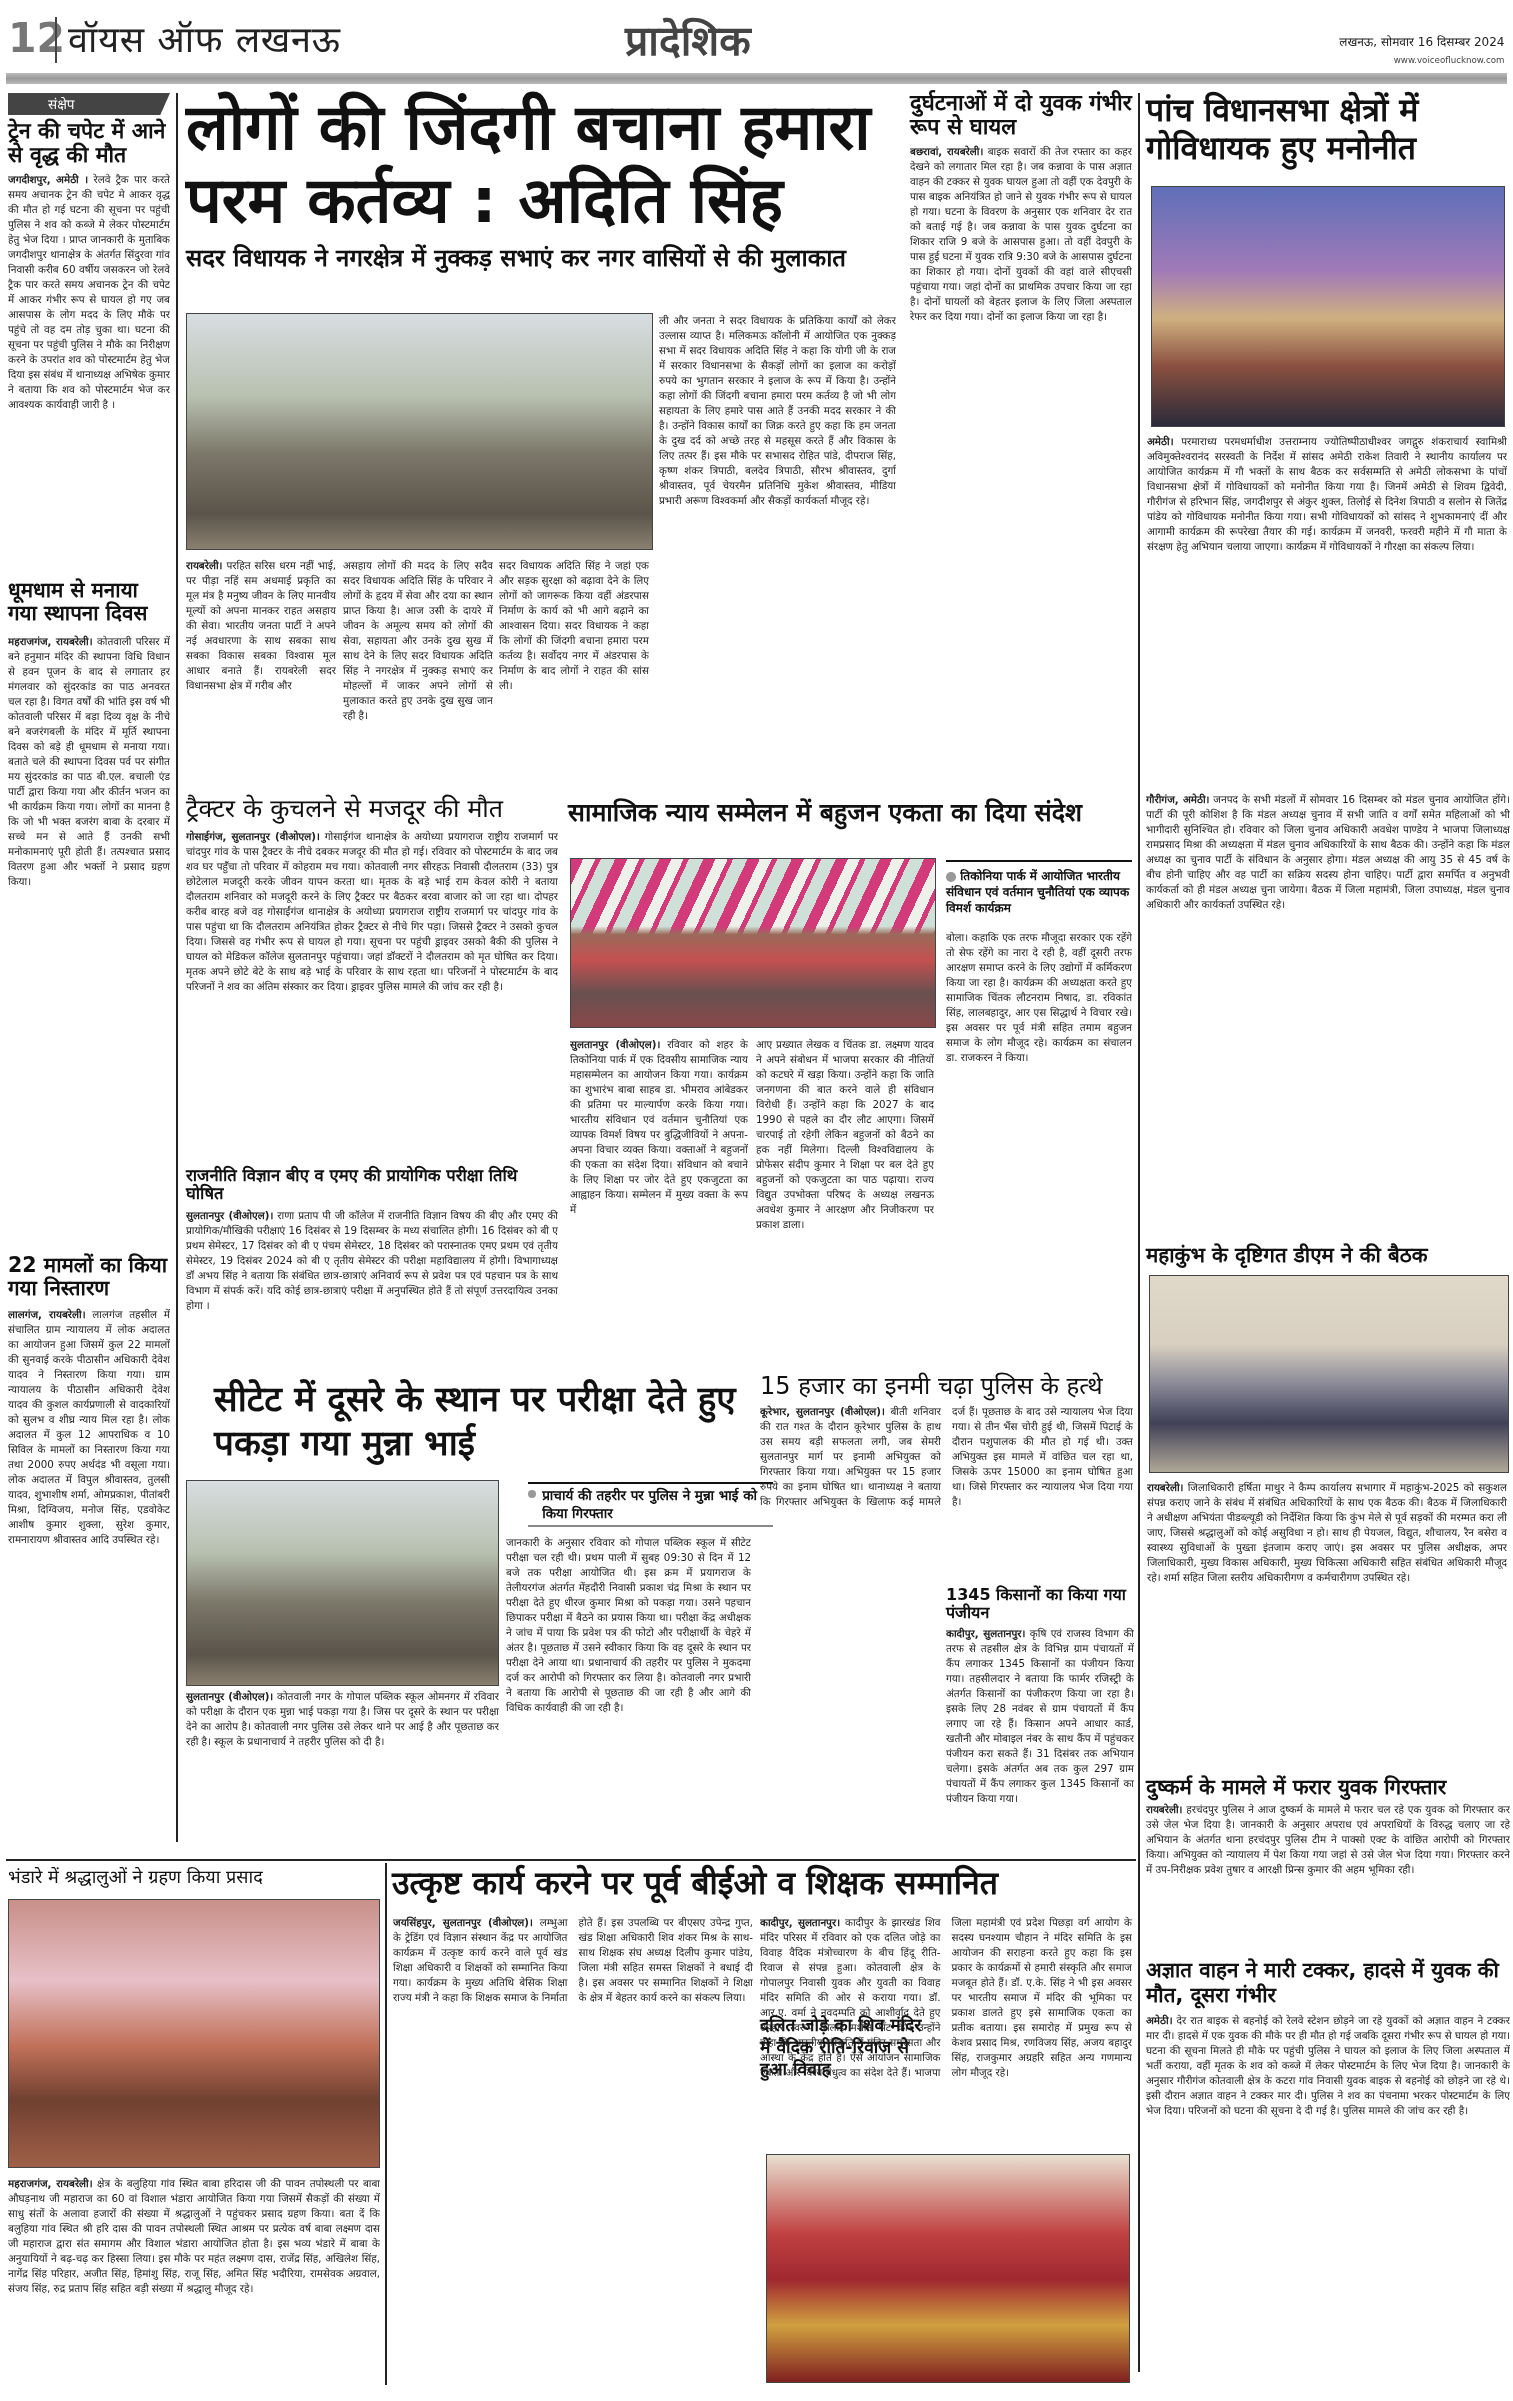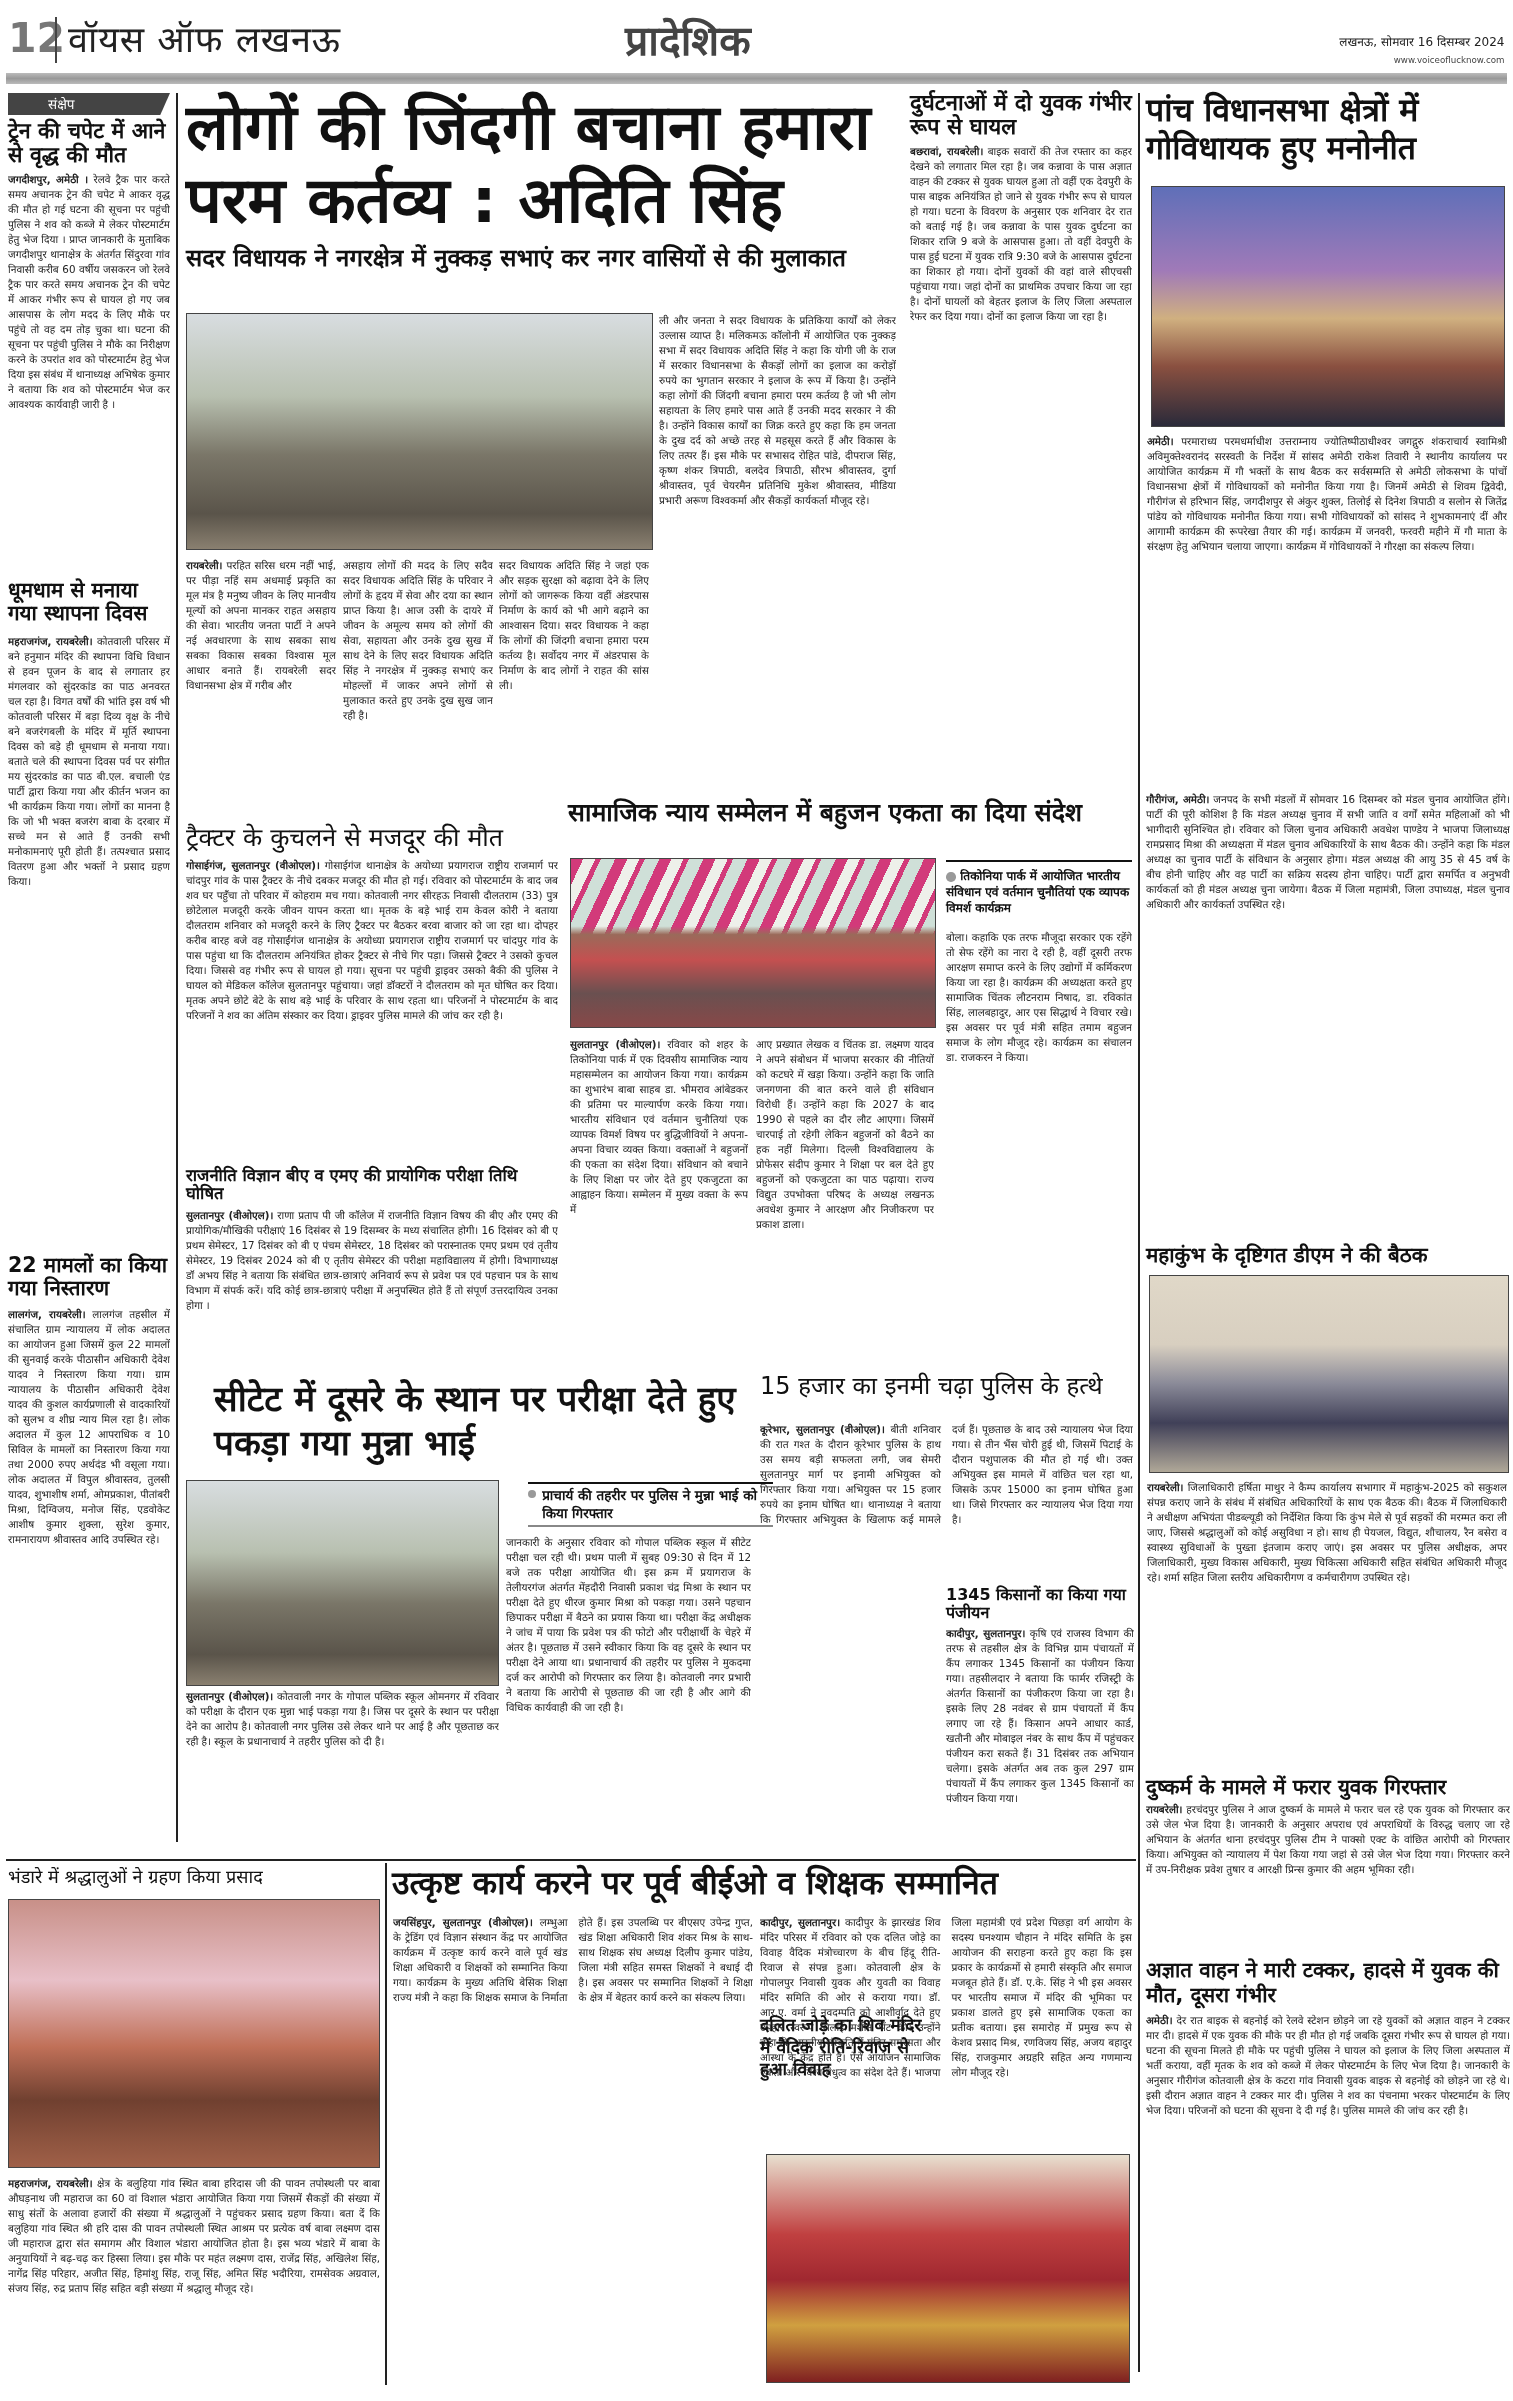--- a/index.html
+++ b/index.html
@@ -98,21 +98,21 @@
 <div class="abs" style="left:1146px;top:91px;width:364px;">
   <h2 style="font-size:32px;line-height:38px;">पांच विधानसभा क्षेत्रों में गोविधायक हुए मनोनीत</h2>
 </div>
 <div class="abs photo ph-stage" style="left:1151px;top:186px;width:354px;height:241px;"></div>
 <div class="abs body-text" style="left:1147px;top:434px;width:360px;height:336px;">
   <span class="lead-bold">अमेठी।</span>
   <span>परमाराध्य परमधर्माधीश उत्तराम्नाय ज्योतिष्पीठाधीश्वर जगद्गुरु शंकराचार्य स्वामिश्री अविमुक्तेश्वरानंद सरस्वती के निर्देश में सांसद अमेठी राकेश तिवारी ने स्थानीय कार्यालय पर आयोजित कार्यक्रम में गौ भक्तों के साथ बैठक कर सर्वसम्मति से अमेठी लोकसभा के पांचों विधानसभा क्षेत्रों में गोविधायकों को मनोनीत किया गया है। जिनमें अमेठी से शिवम द्विवेदी, गौरीगंज से हरिभान सिंह, जगदीशपुर से अंकुर शुक्ल, तिलोई से दिनेश त्रिपाठी व सलोन से जितेंद्र पांडेय को गोविधायक मनोनीत किया गया। सभी गोविधायकों को सांसद ने शुभकामनाएं दीं और आगामी कार्यक्रम की रूपरेखा तैयार की गई। कार्यक्रम में जनवरी, फरवरी महीने में गौ माता के संरक्षण हेतु अभियान चलाया जाएगा। कार्यक्रम में गोविधायकों ने गौरक्षा का संकल्प लिया।</span>
 </div>
 
 <div class="abs" style="left:186px;top:795px;width:372px;">
-  <h2 style="font-size:25px;font-weight:normal;margin-top:29px;">ट्रैक्टर के कुचलने से मजदूर की मौत</h2>
+  <h2 style="font-size:25px;font-weight:normal;">ट्रैक्टर के कुचलने से मजदूर की मौत</h2>
   <div class="body-text" style="height:328px;margin-top:6.3px;">
     <span class="lead-bold">गोसाईगंज, सुलतानपुर (वीओएल)।</span>
     <span>गोसाईगंज थानाक्षेत्र के अयोध्या प्रयागराज राष्ट्रीय राजमार्ग पर चांदपुर गांव के पास ट्रैक्टर के नीचे दबकर मजदूर की मौत हो गई। रविवार को पोस्टमार्टम के बाद जब शव घर पहुँचा तो परिवार में कोहराम मच गया। कोतवाली नगर सीरहऊ निवासी दौलतराम (33) पुत्र छोटेलाल मजदूरी करके जीवन यापन करता था। मृतक के बड़े भाई राम केवल कोरी ने बताया दौलतराम शनिवार को मजदूरी करने के लिए ट्रैक्टर पर बैठकर बरवा बाजार को जा रहा था। दोपहर करीब बारह बजे वह गोसाईंगंज थानाक्षेत्र के अयोध्या प्रयागराज राष्ट्रीय राजमार्ग पर चांदपुर गांव के पास पहुंचा था कि दौलतराम अनियंत्रित होकर ट्रैक्टर से नीचे गिर पड़ा। जिससे ट्रैक्टर ने उसको कुचल दिया। जिससे वह गंभीर रूप से घायल हो गया। सूचना पर पहुंची ड्राइवर उसको बैकी की पुलिस ने घायल को मेडिकल कॉलेज सुलतानपुर पहुंचाया। जहां डॉक्टरों ने दौलतराम को मृत घोषित कर दिया। मृतक अपने छोटे बेटे के साथ बड़े भाई के परिवार के साथ रहता था। परिजनों ने पोस्टमार्टम के बाद परिजनों ने शव का अंतिम संस्कार कर दिया। ड्राइवर पुलिस मामले की जांच कर रही है।</span>
   </div>
 </div>
 
 <div class="abs" style="left:186px;top:1167px;width:372px;">
   <h2 style="font-size:16.6px;">राजनीति विज्ञान बीए व एमए की प्रायोगिक परीक्षा तिथि घोषित</h2>
   <div class="body-text" style="height:119px;margin-top:4.7px;">
     <span class="lead-bold">सुलतानपुर (वीओएल)।</span>
@@ -177,21 +177,21 @@
   <span>प्राचार्य की तहरीर पर पुलिस ने मुन्ना भाई को किया गिरफ्तार</span>
 </div>
 <div class="abs body-text" style="left:186px;top:1689px;width:313px;height:79px;">
   <span class="caption-b">सुलतानपुर (वीओएल)।</span>
   <span>कोतवाली नगर के गोपाल पब्लिक स्कूल ओमनगर में रविवार को परीक्षा के दौरान एक मुन्ना भाई पकड़ा गया है। जिस पर दूसरे के स्थान पर परीक्षा देने का आरोप है। कोतवाली नगर पुलिस उसे लेकर थाने पर आई है और पूछताछ कर रही है। स्कूल के प्रधानाचार्य ने तहरीर पुलिस को दी है।</span>
 </div>
 <div class="abs body-text" style="left:506px;top:1535px;width:245px;height:233px;">जानकारी के अनुसार रविवार को गोपाल पब्लिक स्कूल में सीटेट परीक्षा चल रही थी। प्रथम पाली में सुबह 09:30 से दिन में 12 बजे तक परीक्षा आयोजित थी। इस क्रम में प्रयागराज के तेलीयरगंज अंतर्गत मेंहदौरी निवासी प्रकाश चंद्र मिश्रा के स्थान पर परीक्षा देते हुए धीरज कुमार मिश्रा को पकड़ा गया। उसने पहचान छिपाकर परीक्षा में बैठने का प्रयास किया था। परीक्षा केंद्र अधीक्षक ने जांच में पाया कि प्रवेश पत्र की फोटो और परीक्षार्थी के चेहरे में अंतर है। पूछताछ में उसने स्वीकार किया कि वह दूसरे के स्थान पर परीक्षा देने आया था। प्रधानाचार्य की तहरीर पर पुलिस ने मुकदमा दर्ज कर आरोपी को गिरफ्तार कर लिया है। कोतवाली नगर प्रभारी ने बताया कि आरोपी से पूछताछ की जा रही है और आगे की विधिक कार्यवाही की जा रही है।</div>
 
 <div class="abs" style="left:760px;top:1373px;width:373px;">
   <h2 style="font-size:24px;font-weight:normal;">15 हजार का इनमी चढ़ा पुलिस के हत्थे</h2>
-  <div class="body-text" style="column-count:2;column-gap:11px;height:198px;margin-top:23px;">
+  <div class="body-text" style="column-count:2;column-gap:11px;height:198px;margin-top:5px;">
     <span class="lead-bold">कूरेभार, सुलतानपुर (वीओएल)।</span>
     <span>बीती शनिवार की रात गश्त के दौरान कूरेभार पुलिस के हाथ उस समय बड़ी सफलता लगी, जब सेमरी सुलतानपुर मार्ग पर इनामी अभियुक्त को गिरफ्तार किया गया। अभियुक्त पर 15 हजार रुपये का इनाम घोषित था। थानाध्यक्ष ने बताया कि गिरफ्तार अभियुक्त के खिलाफ कई मामले दर्ज हैं। पूछताछ के बाद उसे न्यायालय भेज दिया गया। से तीन भैंस चोरी हुई थी, जिसमें पिटाई के दौरान पशुपालक की मौत हो गई थी। उक्त अभियुक्त इस मामले में वांछित चल रहा था, जिसके ऊपर 15000 का इनाम घोषित हुआ था। जिसे गिरफ्तार कर न्यायालय भेज दिया गया है।</span>
   </div>
 </div>
 
 <div class="abs" style="left:946px;top:1586px;width:188px;">
   <h2 style="font-size:16px;">1345 किसानों का किया गया पंजीयन</h2>
   <div class="body-text" style="height:214px;margin-top:4.7px;">
     <span class="lead-bold">कादीपुर, सुलतानपुर।</span>
     <span>कृषि एवं राजस्व विभाग की तरफ से तहसील क्षेत्र के विभिन्न ग्राम पंचायतों में कैंप लगाकर 1345 किसानों का पंजीयन किया गया। तहसीलदार ने बताया कि फार्मर रजिस्ट्री के अंतर्गत किसानों का पंजीकरण किया जा रहा है। इसके लिए 28 नवंबर से ग्राम पंचायतों में कैंप लगाए जा रहे हैं। किसान अपने आधार कार्ड, खतौनी और मोबाइल नंबर के साथ कैंप में पहुंचकर पंजीयन करा सकते हैं। 31 दिसंबर तक अभियान चलेगा। इसके अंतर्गत अब तक कुल 297 ग्राम पंचायतों में कैंप लगाकर कुल 1345 किसानों का पंजीयन किया गया।</span>

